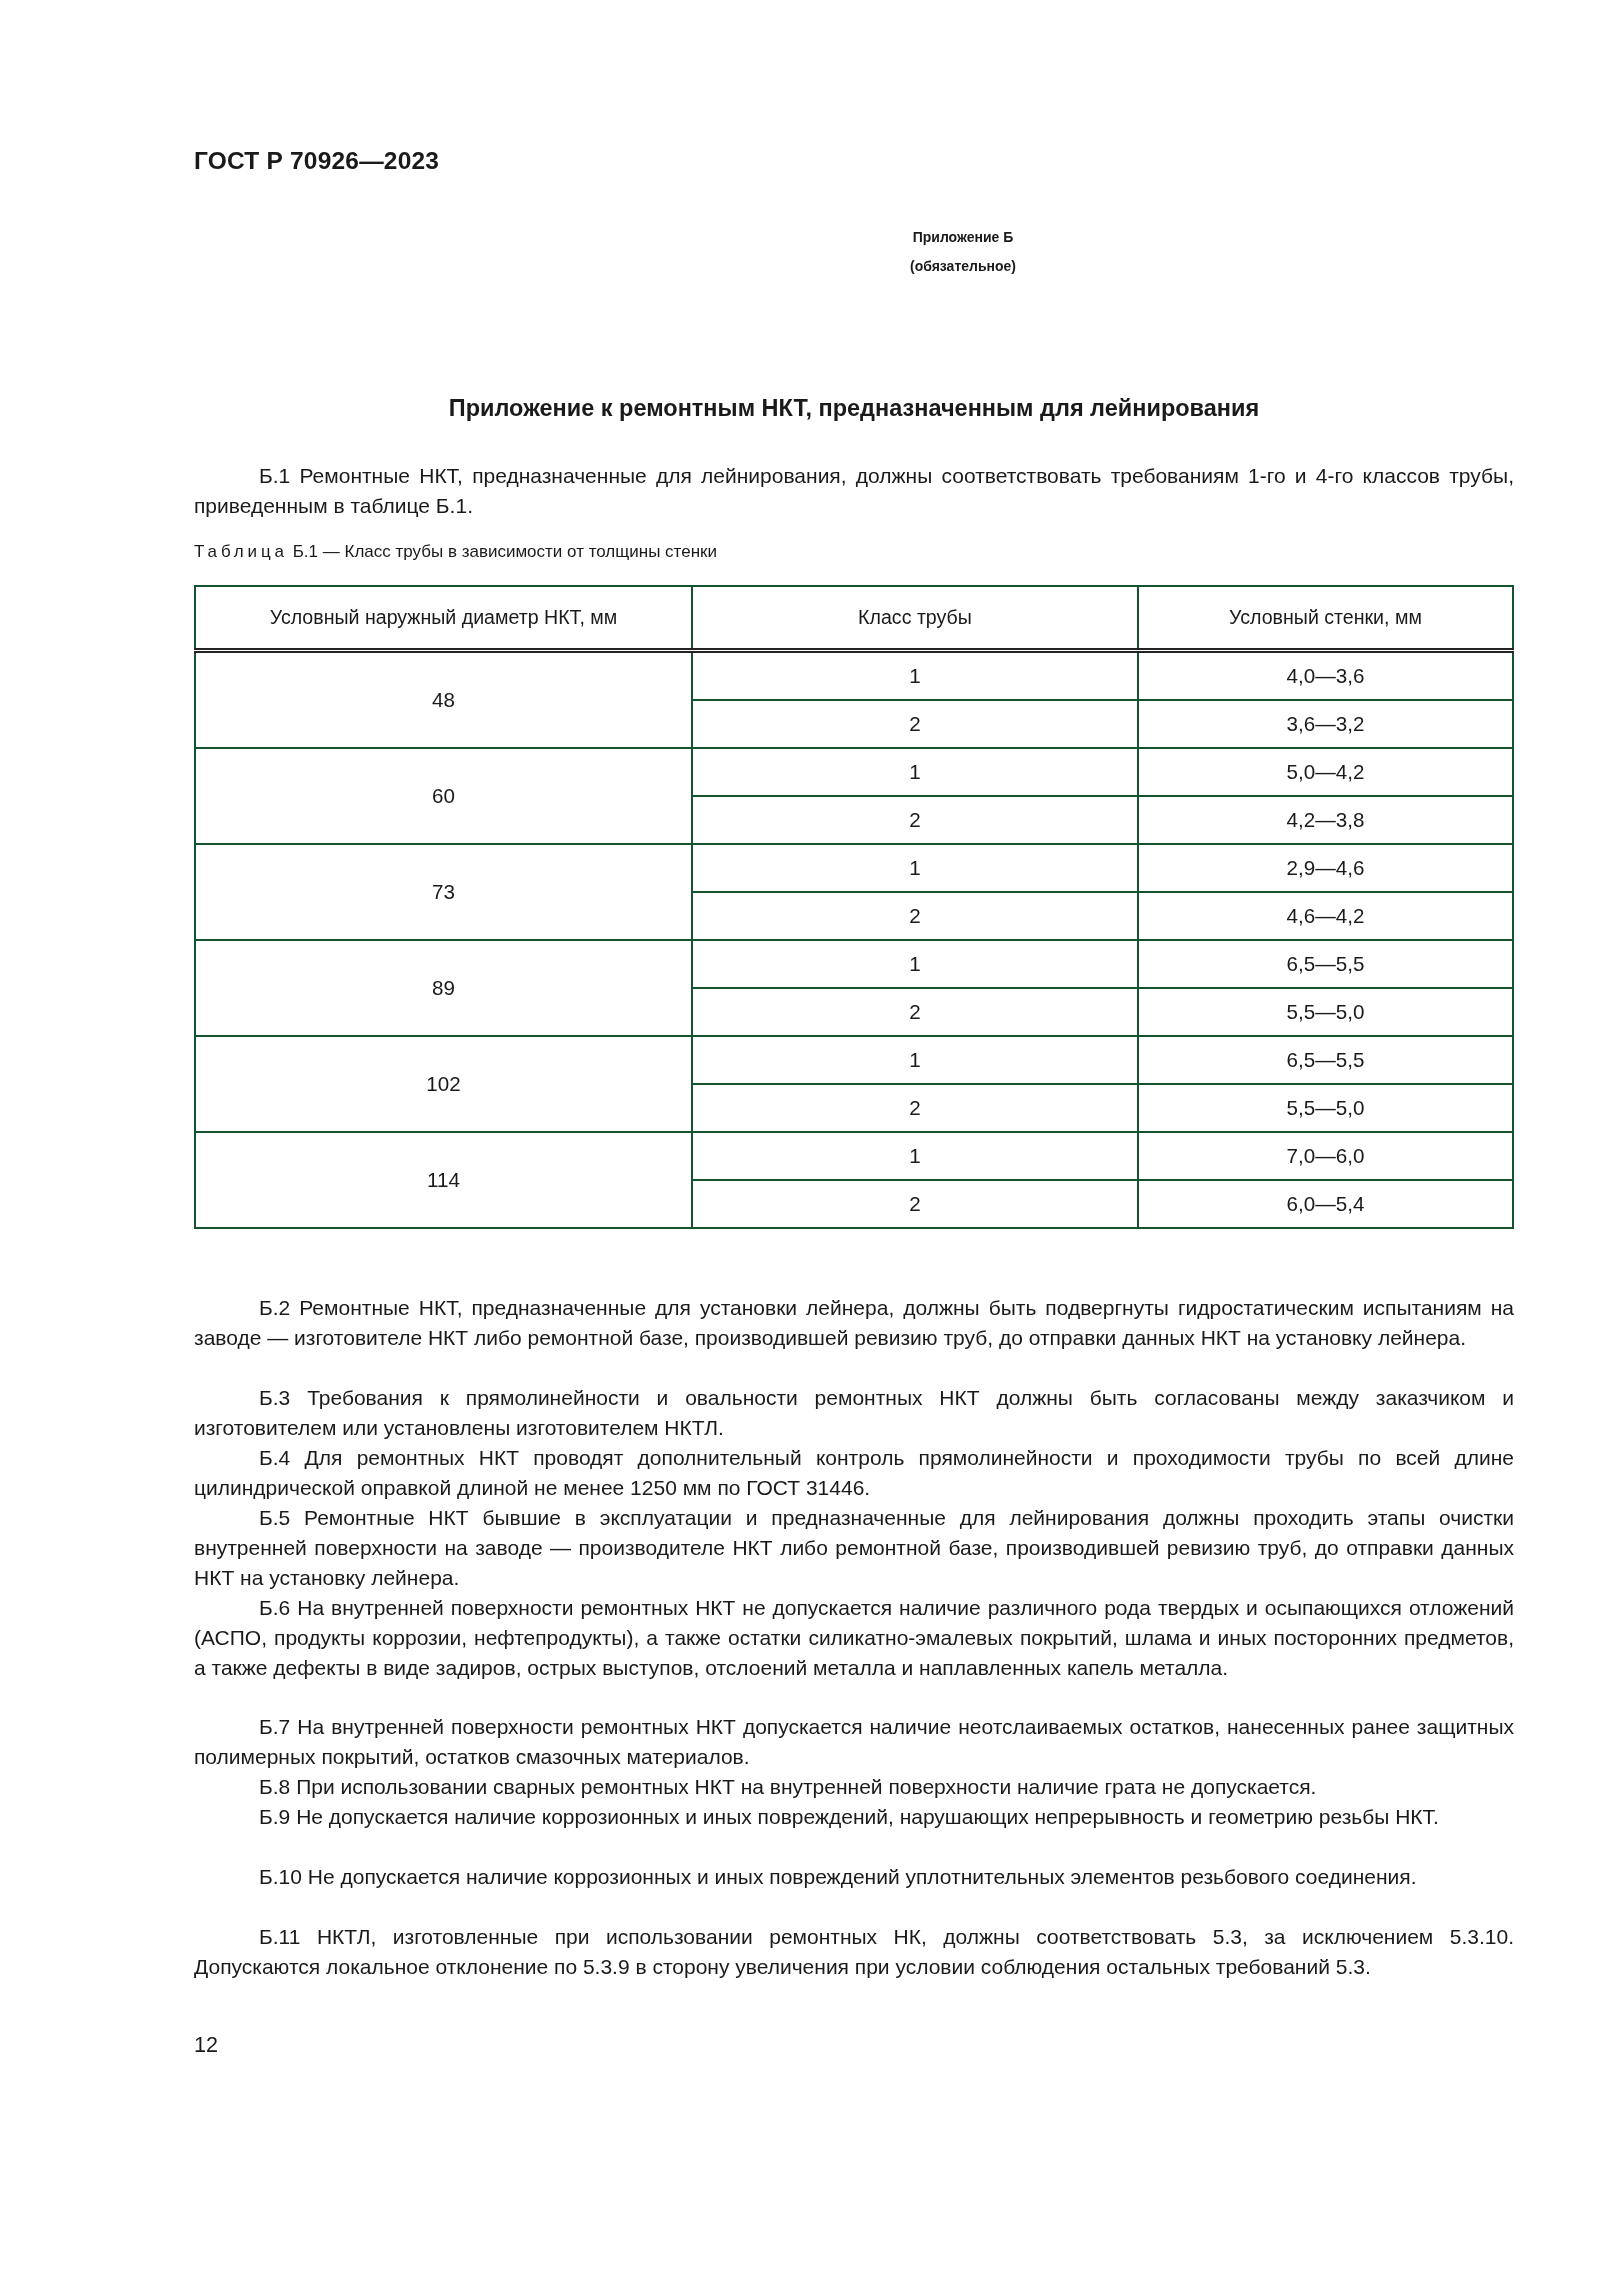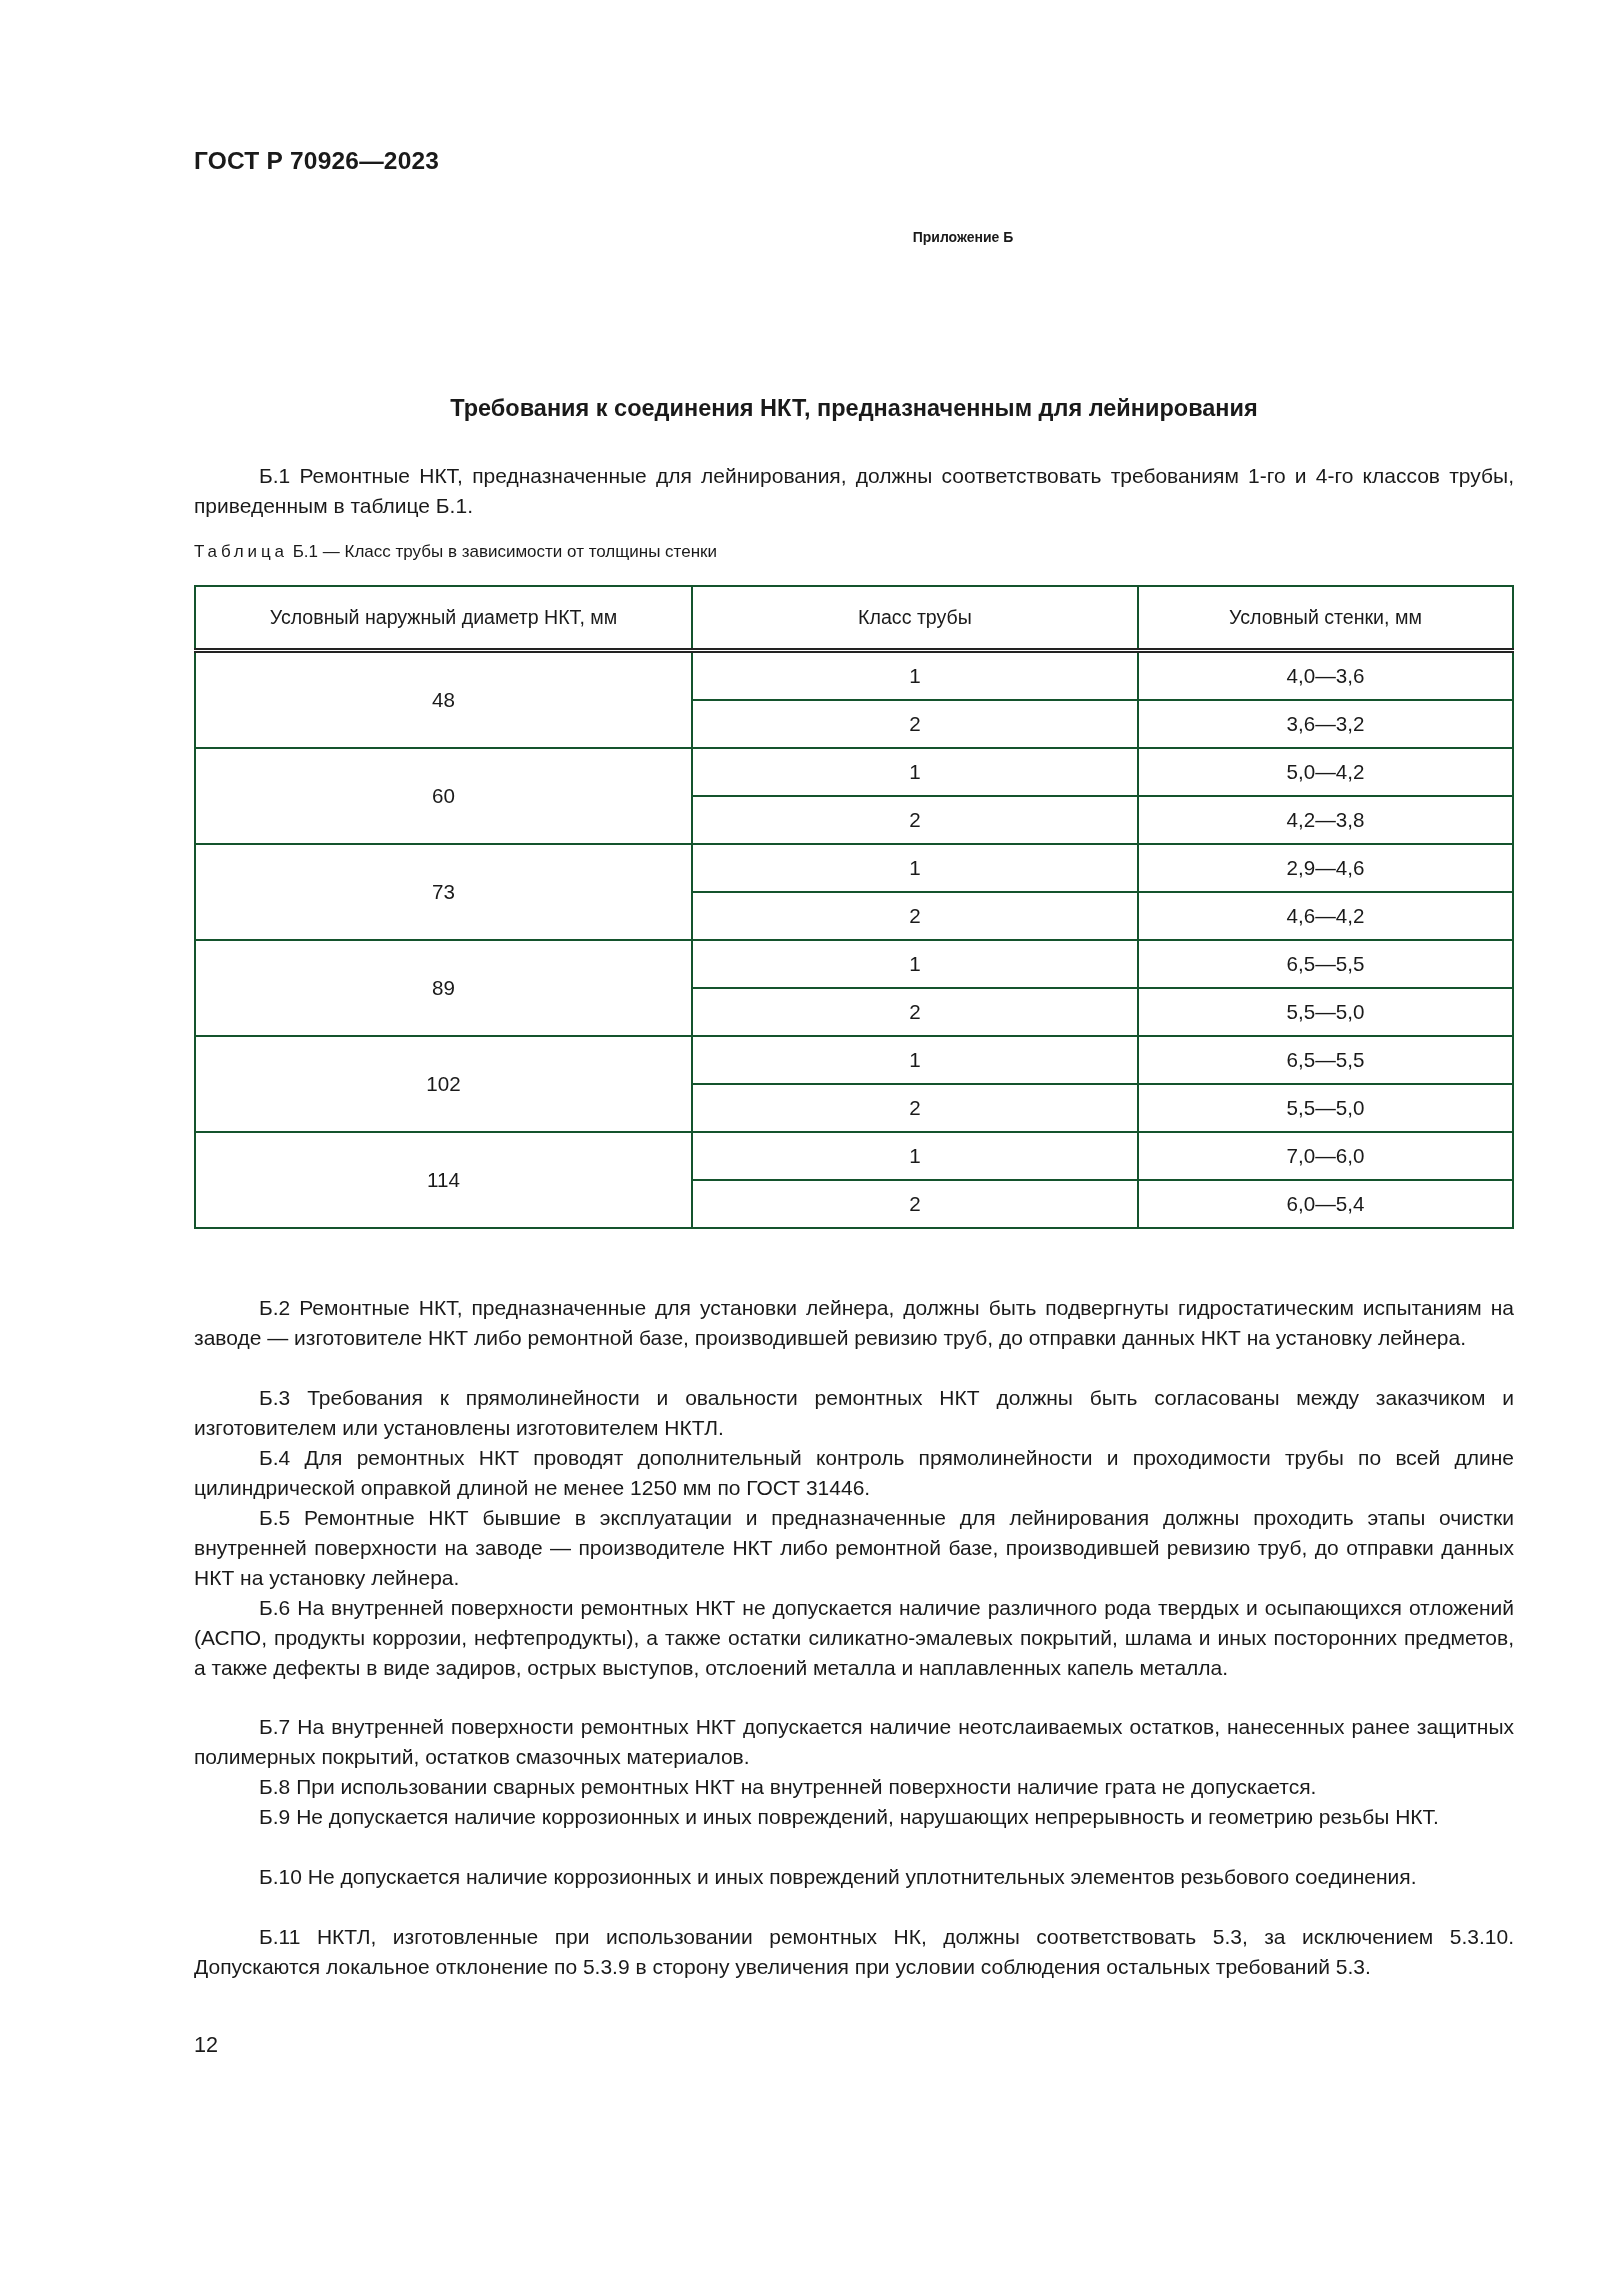--- a/index.html
+++ b/index.html
@@ -25,23 +25,24 @@
   table.t tr.grp-end td { border-bottom-width: 2.9px; }
   .page-num { left: 194px; top: 2032px; font-size: 21.6px; }
 </style>
 </head>
 <body>
 
 <div class="abs doc-code">ГОСТ Р 70926—2023</div>
 
 <div class="abs appendix" style="width:1621px; left:0; padding-left:305px; box-sizing:border-box;">
   <div style="width:1316px;">Приложение Б</div>
+  <div style="width:1316px;">(обязательное)</div>
 </div>
 
-<div class="abs section-title">Требования к соединения НКТ, предназначенным для лейнирования</div>
+<div class="abs section-title">Приложение к ремонтным НКТ, предназначенным для лейнирования</div>
 
 <div class="abs para" style="top:461px;"><span class="indent"></span><span>Б.1 Ремонтные НКТ, предназначенные для лейнирования, должны соответствовать требованиям 1-го и 4-го классов трубы, приведенным в таблице Б.1.</span></div>
 
 <div class="abs caption">
   <span class="spaced">Таблица</span>
   <span>Б.1 — Класс трубы в зависимости от толщины стенки</span>
 </div>
 
 <table class="t">
   <tbody>

